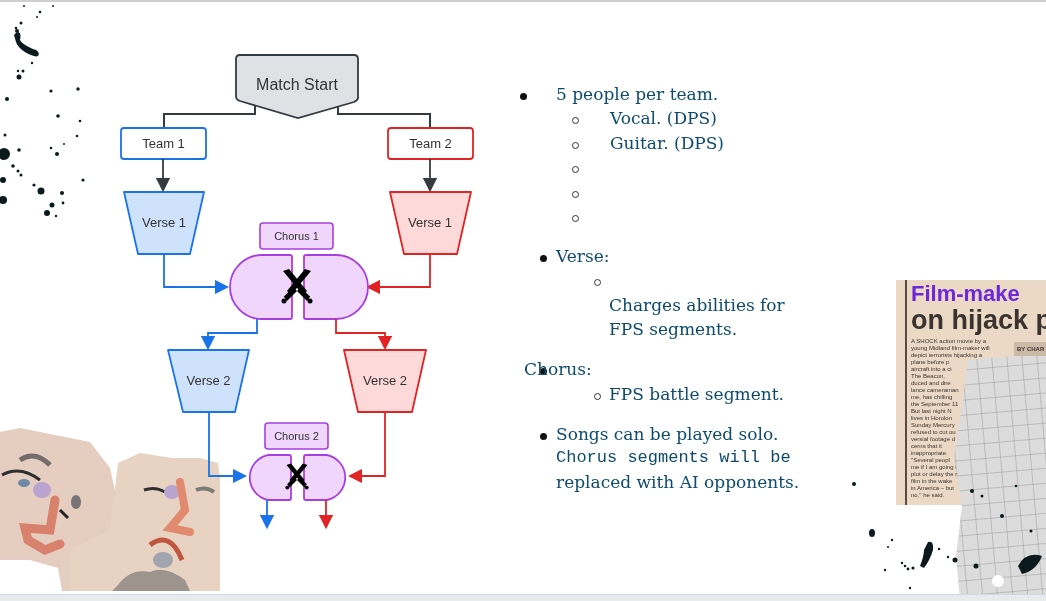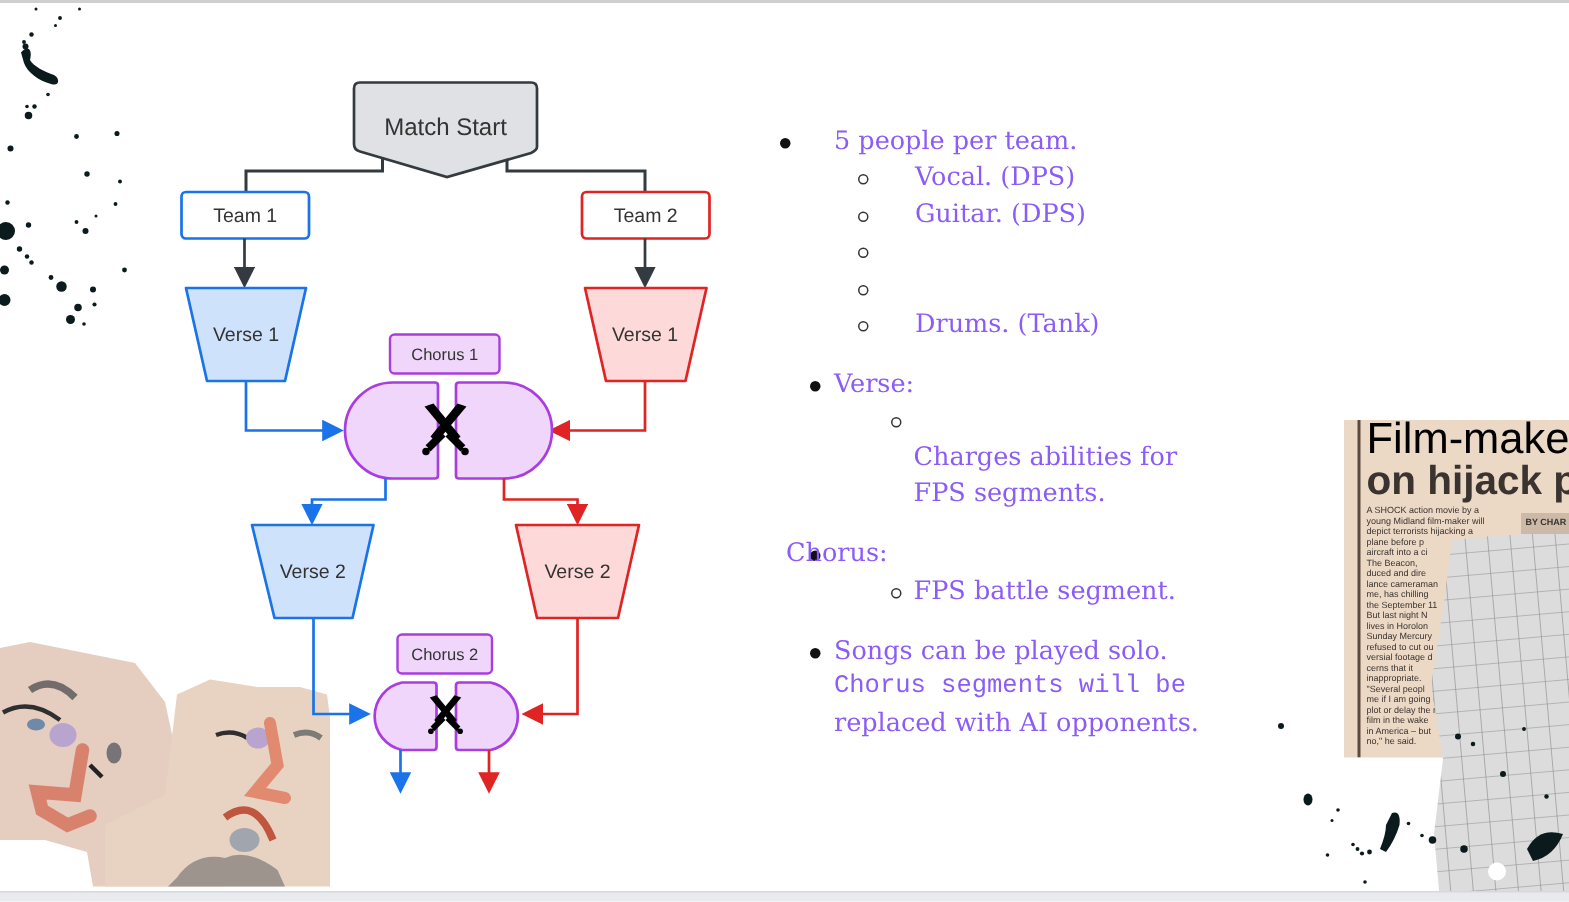--- a/index.html
+++ b/index.html
@@ -1,20 +1,20 @@
 <!DOCTYPE html>
 <html><head>
 <meta charset="utf-8">
 <style>
   html, body { margin:0; padding:0; }
   body { width:1046px; height:601px; position:relative; overflow:hidden; background:#ffffff; font-family:"Liberation Sans", sans-serif; }
   .top-rule { position:absolute; left:0; top:0; width:1046px; height:2px; background:#cfcfcf; }
   .bottom-bar { position:absolute; left:0; top:594px; width:1046px; height:7px; background:#e8eaed; border-top:1px solid #d6d8db; }
   #diagram { position:absolute; left:0; top:0; }
-  .notes { position:absolute; font-family:"DejaVu Serif", serif; color:#8b5cf6; font-size:17px; line-height:24.5px; }
+  .notes { position:absolute; font-family:"DejaVu Serif", serif; color:#0c4a6e; font-size:17px; line-height:24.5px; }
   .notes .row { position:absolute; white-space:nowrap; }
   .bullet-dot { display:inline-block; width:7px; height:7px; border-radius:50%; background:#111; }
   .bullet-ring { display:inline-block; width:7px; height:7px; border-radius:50%; border:1.3px solid #333; box-sizing:border-box; }
   .deco { position:absolute; }
 </style>
 </head>
 <body>
 
 <div class="top-rule"></div>
 
@@ -188,42 +188,41 @@
   <div class="row" style="left:520px;top:82px;"><span class="bullet-dot"></span></div>
   <div class="row" style="left:556px;top:82px;">5 people per team.</div>
 
   <div class="row" style="left:572px;top:106px;"><span class="bullet-ring"></span></div>
   <div class="row" style="left:610px;top:106px;">Vocal. (DPS)</div>
   <div class="row" style="left:572px;top:131px;"><span class="bullet-ring"></span></div>
   <div class="row" style="left:610px;top:131px;">Guitar. (DPS)</div>
   <div class="row" style="left:572px;top:155px;"><span class="bullet-ring"></span></div>
   <div class="row" style="left:572px;top:180px;"><span class="bullet-ring"></span></div>
   <div class="row" style="left:572px;top:204px;"><span class="bullet-ring"></span></div>
-  <div class="row" style="left:610px;top:204px;">Drums. (Tank)</div>
 
   <div class="row" style="left:540px;top:244px;"><span class="bullet-dot"></span></div>
   <div class="row" style="left:556px;top:244px;">Verse:</div>
   <div class="row" style="left:594px;top:268px;"><span class="bullet-ring"></span></div>
   <div class="row" style="left:609px;top:293px;">Charges abilities for</div>
   <div class="row" style="left:609px;top:317px;">FPS segments.</div>
 
   <div class="row" style="left:540px;top:357px;"><span class="bullet-dot"></span></div>
   <div class="row" style="left:524px;top:357px;text-align:center;">Chorus:</div>
   <div class="row" style="left:594px;top:382px;"><span class="bullet-ring"></span></div>
   <div class="row" style="left:609px;top:382px;">FPS battle segment.</div>
 
   <div class="row" style="left:540px;top:422px;"><span class="bullet-dot"></span></div>
   <div class="row" style="left:556px;top:422px;">Songs can be played solo.</div>
   <div class="row" style="left:556px;top:446px;font-family:Liberation Mono, monospace;">Chorus segments will be</div>
   <div class="row" style="left:556px;top:470px;">replaced with AI opponents.</div>
 </div>
 
 <div class="deco" style="left:896px;top:280px;width:150px;height:225px;background:#ecd9c5;overflow:hidden;">
   <div style="position:absolute;left:9px;top:0;width:2px;height:225px;background:#5a4a40;"></div>
-  <div style="position:absolute;left:15px;top:0;font-family:'Liberation Sans',sans-serif;font-weight:normal;font-size:29px;line-height:27px;color:#000000;white-space:nowrap;">Film-make</div>
+  <div style="position:absolute;left:15px;top:0;font-family:'Liberation Sans',sans-serif;font-weight:bold;font-size:22px;line-height:27px;color:#6d28d9;white-space:nowrap;">Film-make</div>
   <div style="position:absolute;left:15px;top:27px;font-family:'Liberation Sans',sans-serif;font-weight:bold;font-size:27px;line-height:27px;color:#3a3330;white-space:nowrap;">on hijack p</div>
   <div style="position:absolute;left:118px;top:62px;width:40px;height:14px;background:#cdb9a8;font-family:'Liberation Sans',sans-serif;font-weight:bold;font-size:6px;line-height:14px;color:#3a3330;padding-left:3px;white-space:nowrap;">BY CHAR</div>
   <div id="clip-body" style="position:absolute;left:15px;top:58px;width:100px;font-family:'Liberation Sans',sans-serif;font-size:6px;line-height:7px;color:#3a3330;">
       <div style="white-space: nowrap;">A SHOCK action movie by a</div>
       <div style="white-space: nowrap;">young Midland film-maker will</div>
       <div style="white-space: nowrap;">depict terrorists hijacking a</div>
       <div style="white-space: nowrap;">plane before p</div>
       <div style="white-space: nowrap;">aircraft into a ci</div>
       <div style="white-space: nowrap;">The Beacon,</div>
       <div style="white-space: nowrap;">duced and dire</div>

